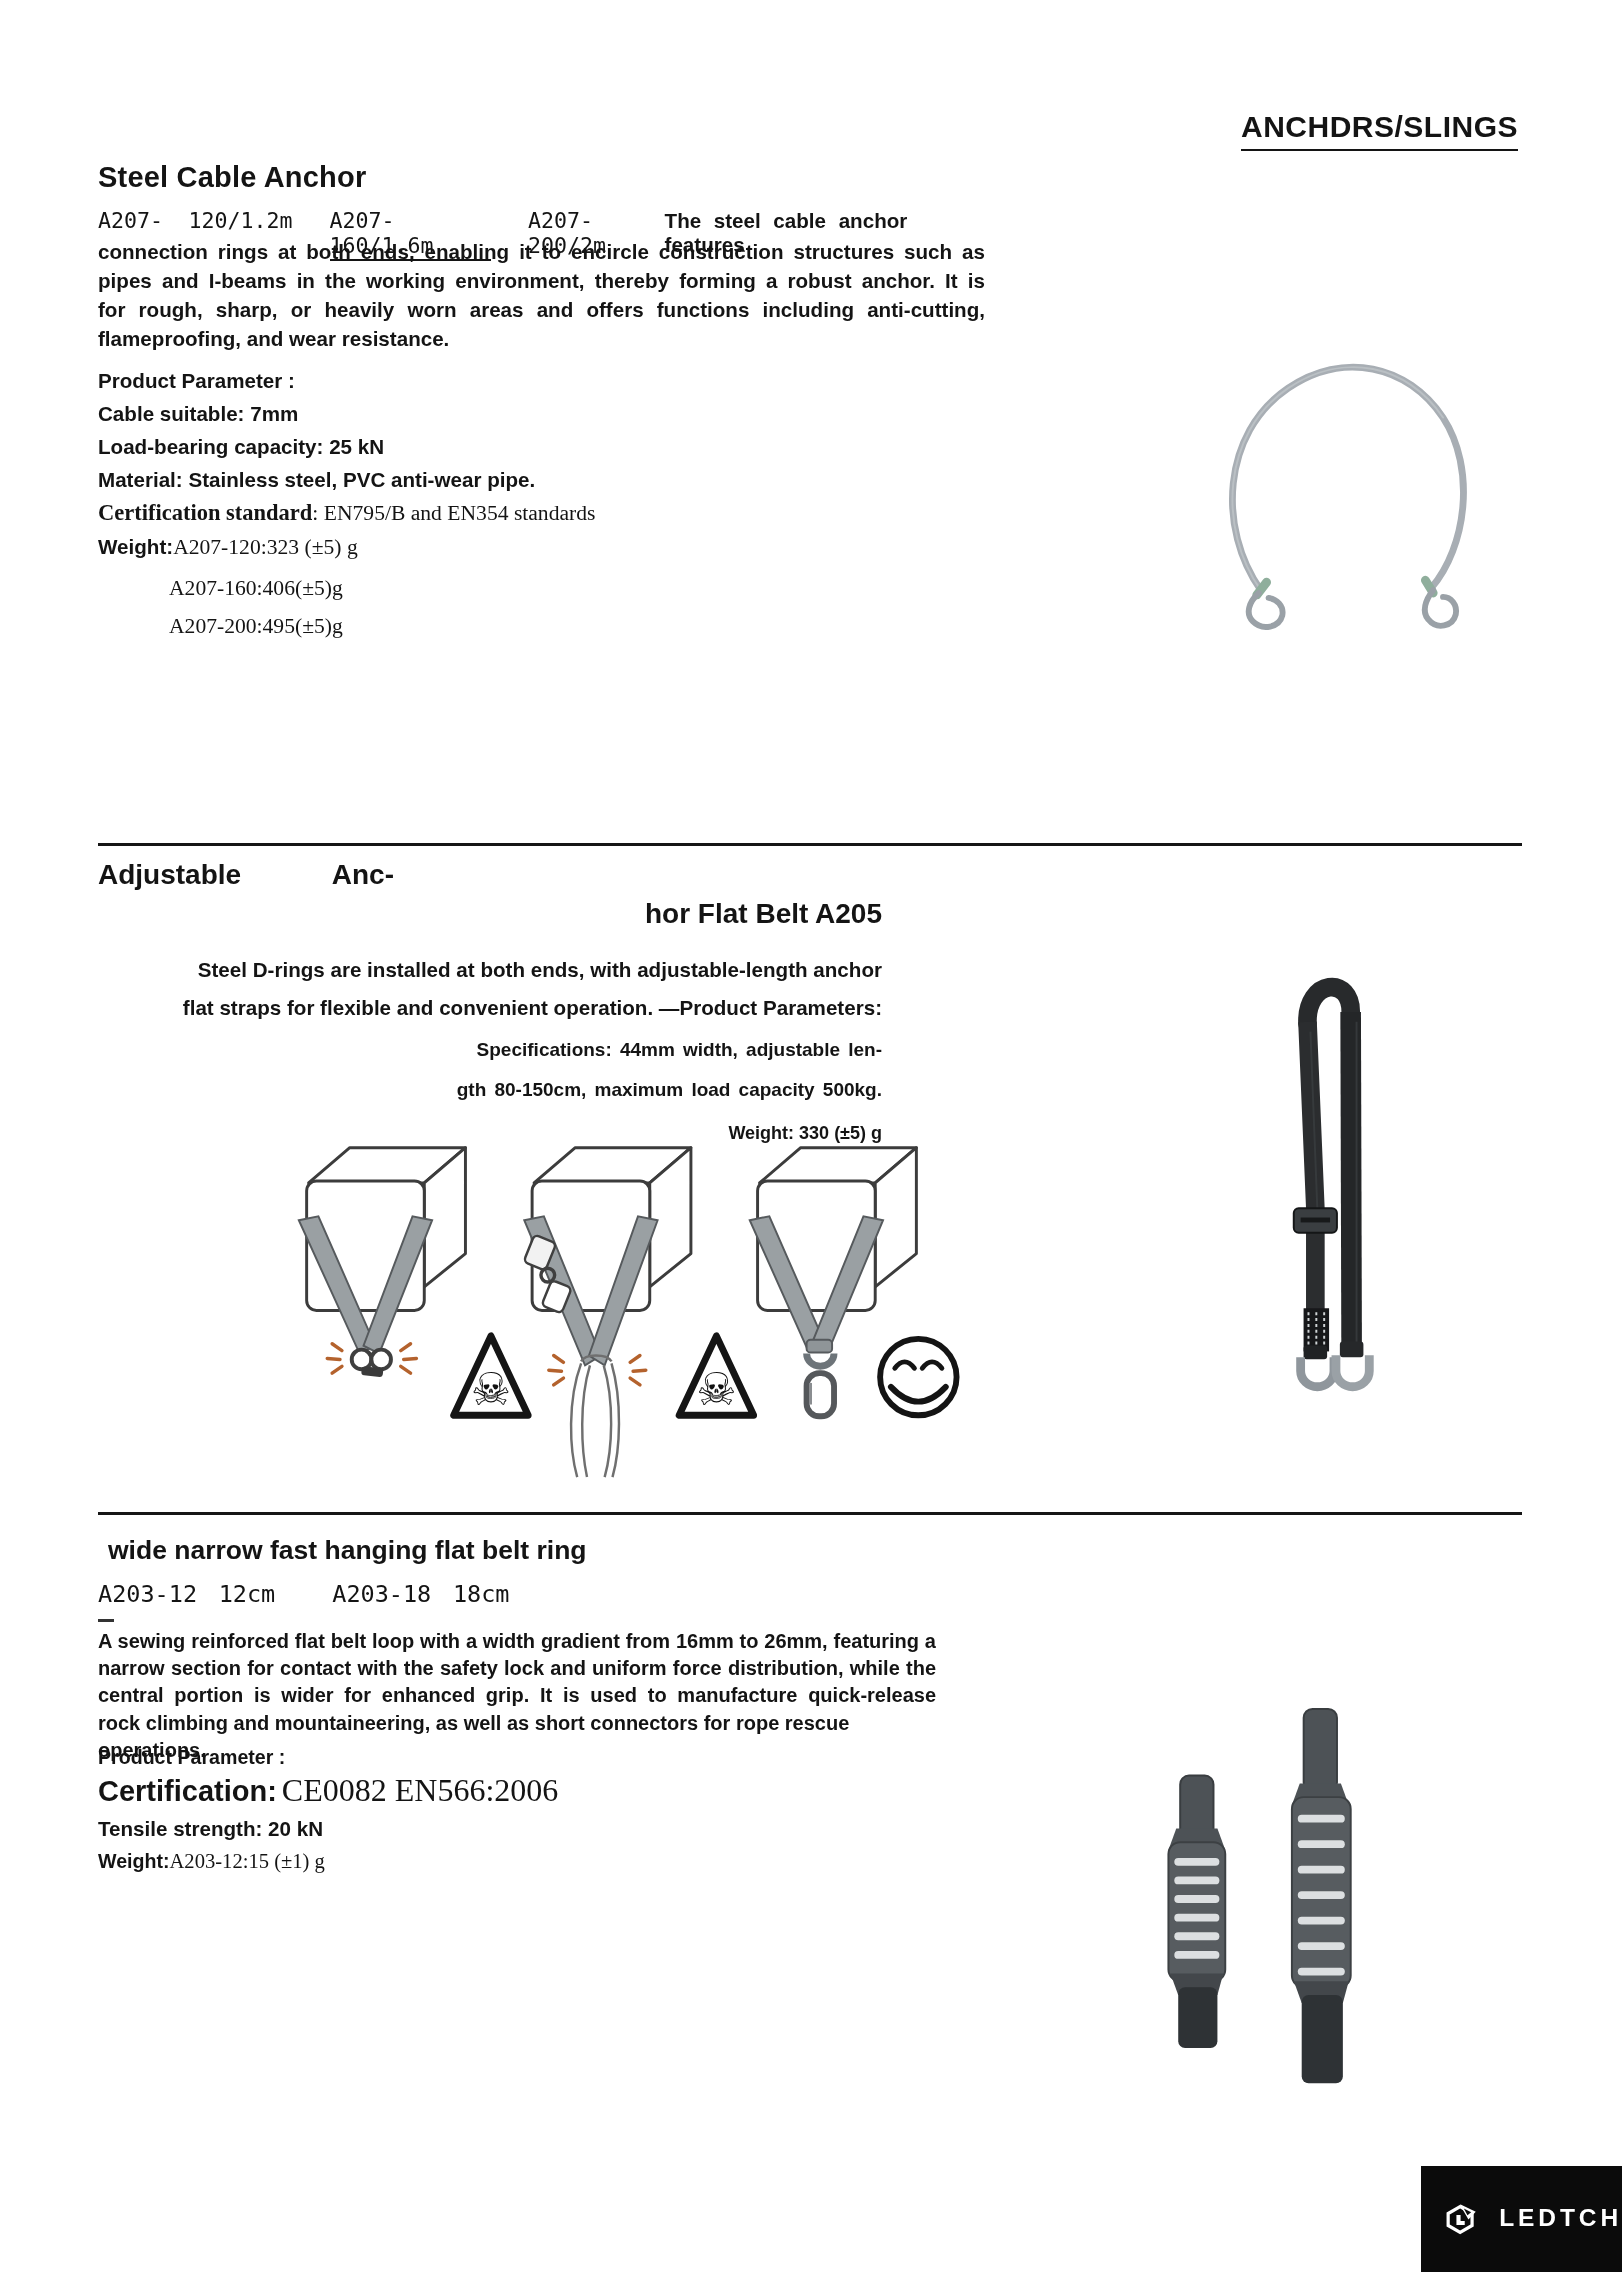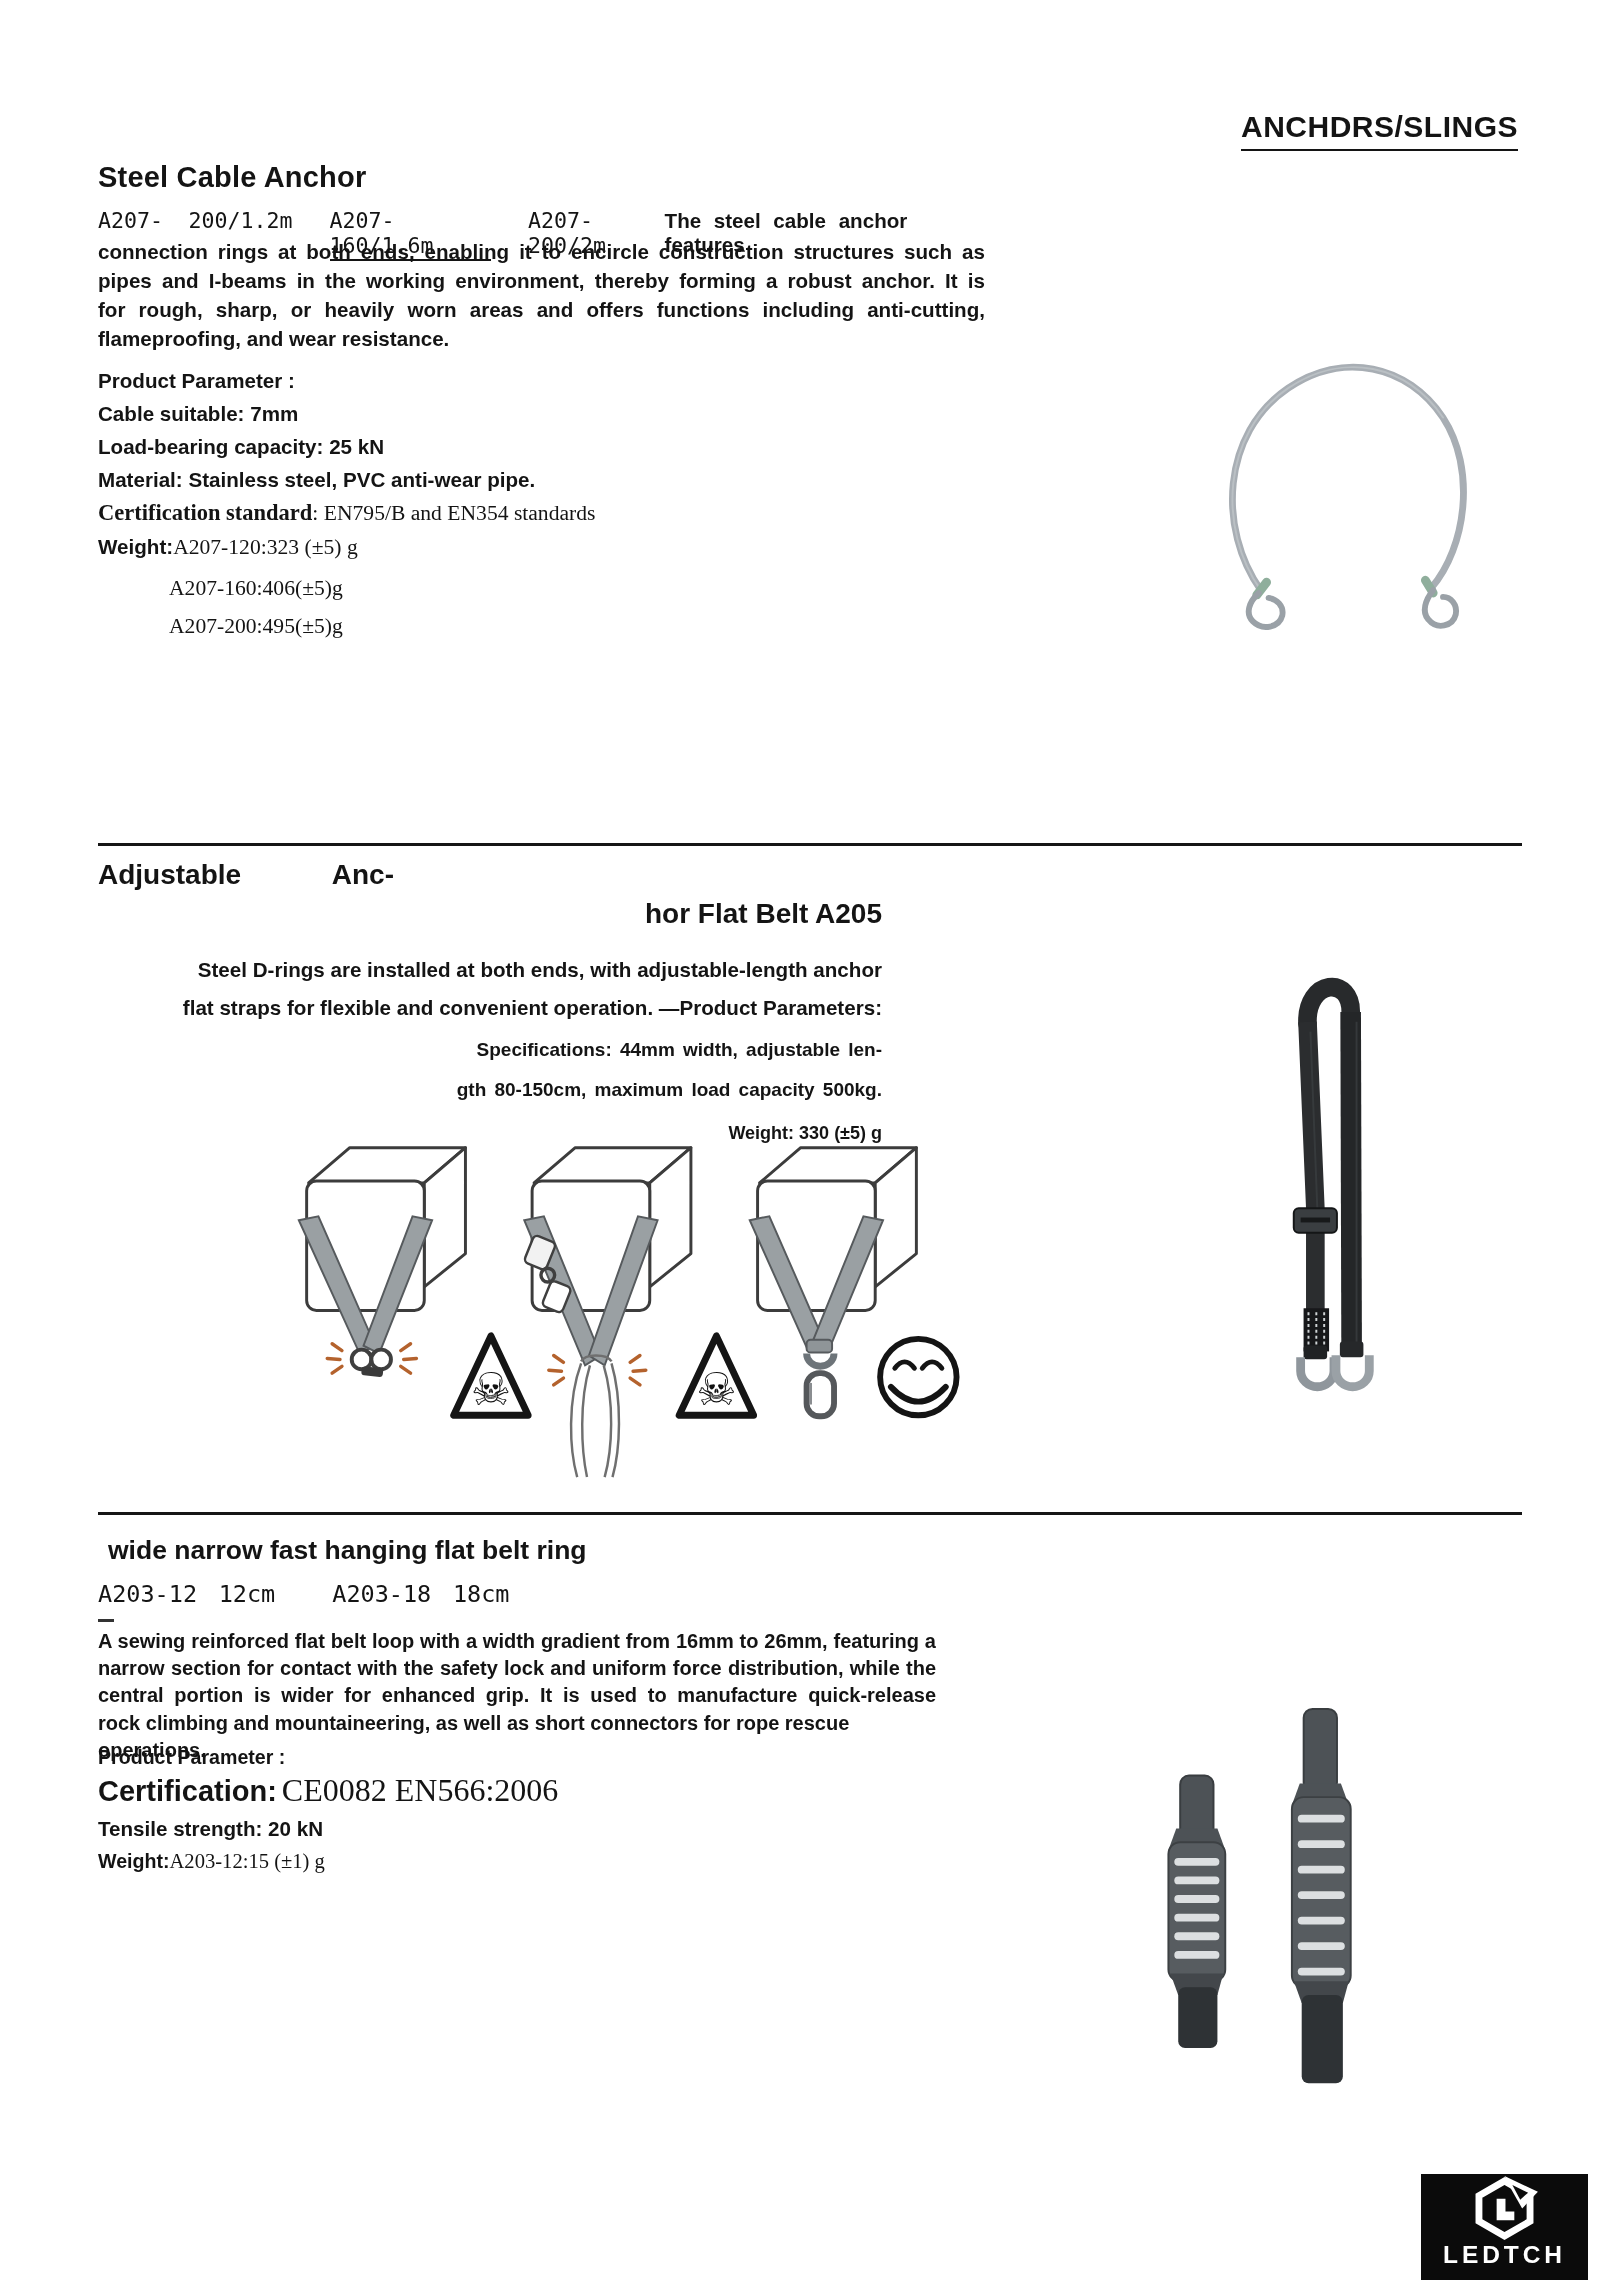--- a/index.html
+++ b/index.html
@@ -57,38 +57,38 @@
   .certrow3 { height:39px; display:flex; align-items:baseline; }
   .cert3-label { font-size:29px; font-weight:bold; }
   .cert3-val { font-family:"Liberation Serif",serif; font-size:32px; margin-left:5px; }
   .tensile { font-size:20.6px; font-weight:bold; line-height:35px; }
   .wrow3 { display:flex; align-items:baseline; line-height:31px; }
   .w3label { font-size:19.6px; font-weight:bold; }
   .w3val { font-family:Liberation Serif, serif; font-size:20.6px; }
   .w3indent { font-family:"Liberation Serif",serif; font-size:21.6px; padding-left:129px; margin-top:11.8px; }
 
   .logo-box {
-    left:1421px; top:2166px; width:167px; height:106px; background:#0b0b0b;
-    display:flex; flex-direction:column; align-items:center; justify-content:flex-start;margin-top:8px;
+    left:1421px; top:2166px; width:201px; height:106px; background:#0b0b0b;
+    display:flex; flex-direction:row; align-items:center; justify-content:flex-start;
   }
   .logo-text { color:#fff; font-weight:bold; font-size:24.5px; letter-spacing:3.9px; margin-top:-2px; }
 </style>
 </head>
 <body>
 
 <div class="page">
 
   <div class="abs doc-header">ANCHDRS/SLINGS</div>
 
   <div class="abs sec1">
     <h1>Steel Cable Anchor</h1>
 
     <div class="modelrow mono">
       <span class="m0">A207-</span>
-      <span class="m1">200/1.2m</span>
+      <span class="m1">120/1.2m</span>
       <span class="m2">A207-160/1.6m</span>
       <span class="m3">A207-200/2m</span>
       <span class="lead">The steel cable anchor features</span>
     </div>
     <div class="pline jline">connection rings at both ends, enabling it to encircle construction structures such as round</div>
     <div class="pline jline">pipes and I-beams in the working environment, thereby forming a robust anchor. It is suitable</div>
     <div class="pline jline">for rough, sharp, or heavily worn areas and offers functions including anti-cutting,</div>
     <div class="pline">flameproofing, and wear resistance.</div>
 
     <div class="params">

